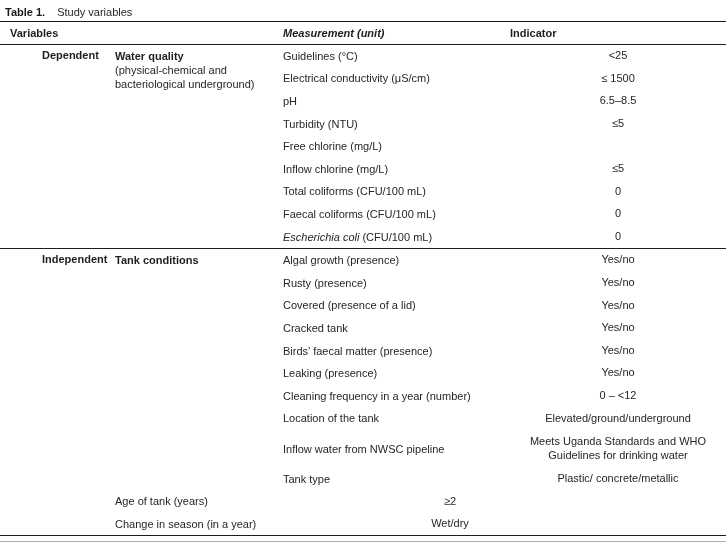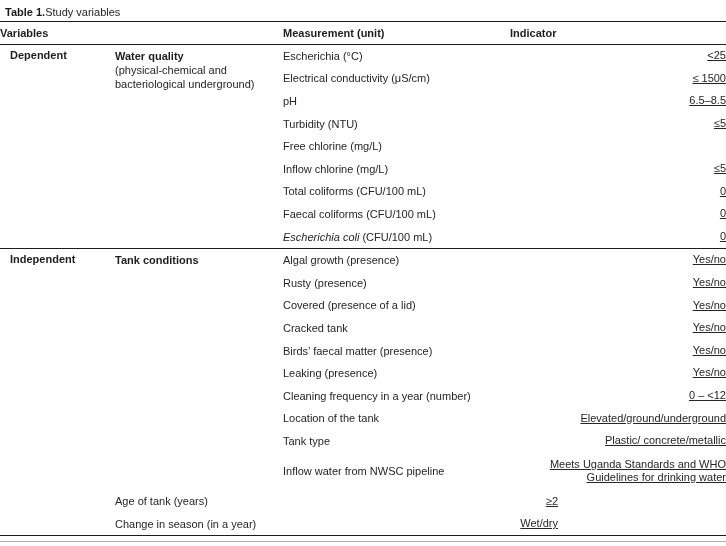--- a/index.html
+++ b/index.html
@@ -12,36 +12,36 @@
     height: 546px;
     overflow: hidden;
   }
   .caption {
     padding: 5px 0 0 5px;
     height: 21.5px;
     border-bottom: 1.6px solid #1c1c1c;
     line-height: 15px;
   }
   .caption b { color: #1a1a1a; }
-  .cap-title { margin-left: 0; }
+  .cap-title { margin-left: 12px; }
 
   .thead {
     display: flex;
     align-items: center;
     height: 23px;
     border-bottom: 1.6px solid #1c1c1c;
     font-weight: bold;
     color: #1e1e1e;
   }
-  .h1 { width: 113px; }
+  .h1 { width: 113px; padding-left: 10px; }
   .h2 { width: 168px; }
-  .h3 { width: 229px; padding-left: 2px; }
+  .h3 { width: 229px; padding-left: 2px; font-style: italic; }
   .h4 { width: 216px; text-align: left; }
 
-  .section { display: flex; }
+  .section { display: flex; padding-left: 32px; }
   .section.dependent   { border-bottom: 1.4px solid #1c1c1c; }
   .section.independent { border-bottom: 1.6px solid #1c1c1c; }
 
   .c1 {
     width: 113px;
     padding: 4.5px 0 0 10px;
     font-weight: bold;
     color: #1e1e1e;
   }
   .groups { flex: 1; }
@@ -51,24 +51,23 @@
   .g-sub { line-height: 13.5px; margin-top: 1px; }
 
   .grows { flex: 1; }
   .row { display: flex; align-items: center; height: 22.6px; }
   .row.tall { height: auto; min-height: 38px; }
   .c3 { width: 229px; padding-left: 2px; }
   .c3 .it { font-style: italic; }
   .c3 .it:not(:empty) { margin-right: 3px; }
   .c4 {
     width: 216px;
-    text-align: right;
+    text-align: center;
     white-space: pre-line;
     line-height: 13.5px;
-    text-decoration: underline;
   }
   .page-rule {
     margin-top: 5px;
     border-top: 1px solid #aeaeae;
     height: 0;
   }
 </style>
 </head>
 <body>
 
@@ -86,21 +85,21 @@
 <div class="section dependent">
   <div class="c1">Dependent</div>
   <div class="groups">
     <div class="group">
       <div class="c2">
         <div class="g-label">Water quality</div>
         <div class="g-sub">(physical-chemical and bacteriological underground)</div>
       </div>
       <div class="grows">
         <div class="row">
-          <div class="c3"><span>Escherichia (°C)</span></div>
+          <div class="c3"><span>Guidelines (°C)</span></div>
           <div class="c4">&lt;25</div>
         </div>
         <div class="row">
           <div class="c3"><span>Electrical conductivity (μS/cm)</span></div>
           <div class="c4">≤ 1500</div>
         </div>
         <div class="row">
           <div class="c3"><span>pH</span></div>
           <div class="c4">6.5–8.5</div>
         </div>
@@ -165,29 +164,29 @@
           <div class="c4">Yes/no</div>
         </div>
         <div class="row">
           <div class="c3"><span>Cleaning frequency in a year (number)</span></div>
           <div class="c4">0 – &lt;12</div>
         </div>
         <div class="row">
           <div class="c3"><span>Location of the tank</span></div>
           <div class="c4">Elevated/ground/underground</div>
         </div>
-        <div class="row">
-          <div class="c3"><span>Tank type</span></div>
-          <div class="c4">Plastic/ concrete/metallic</div>
-        </div>
         <div class="row tall">
           <div class="c3"><span>Inflow water from NWSC pipeline</span></div>
           <div class="c4">Meets Uganda Standards and WHO
 Guidelines for drinking water</div>
         </div>
+        <div class="row">
+          <div class="c3"><span>Tank type</span></div>
+          <div class="c4">Plastic/ concrete/metallic</div>
+        </div>
       </div>
     </div>
     <div class="group">
       <div class="grows">
         <div class="row">
           <div class="c3"><span>Age of tank (years)</span></div>
           <div class="c4">≥2</div>
         </div>
         <div class="row">
           <div class="c3"><span>Change in season (in a year)</span></div>

